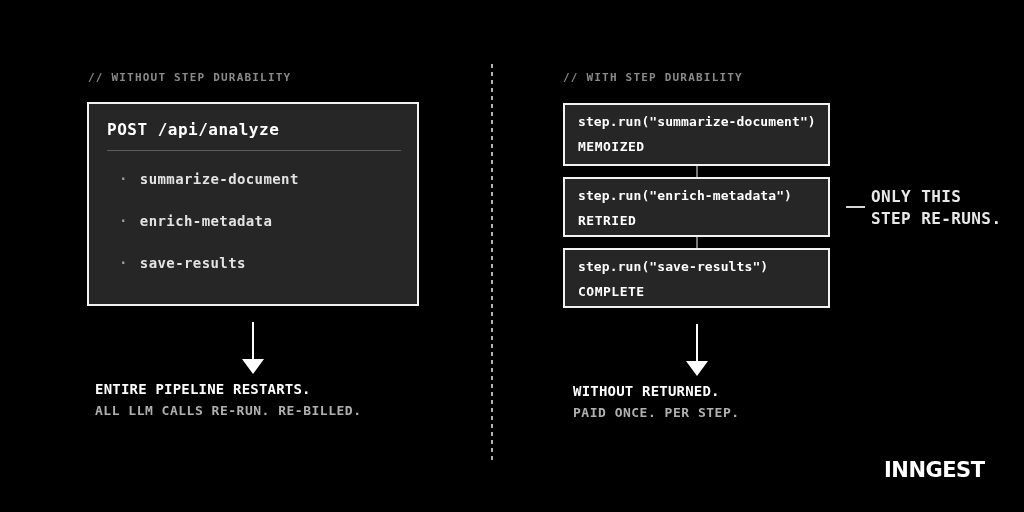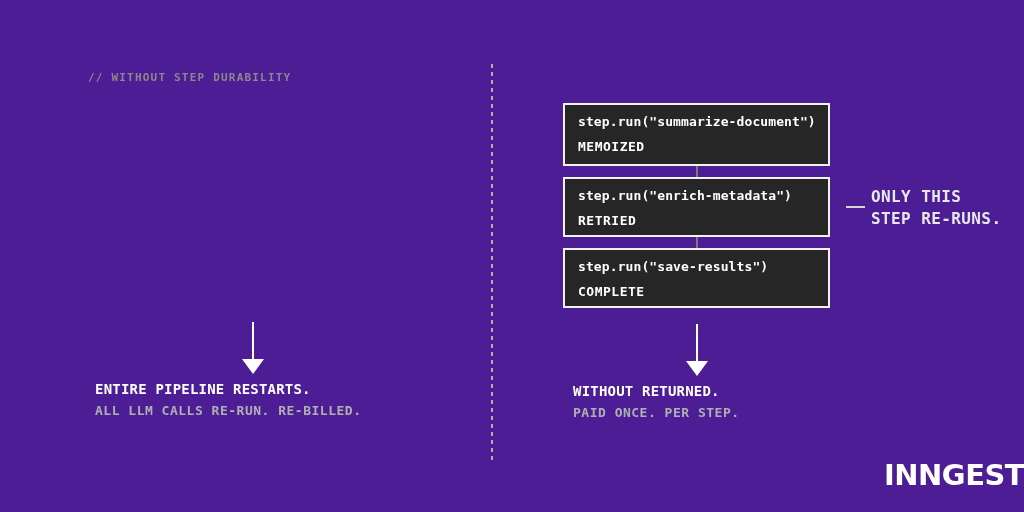--- a/index.html
+++ b/index.html
@@ -1,17 +1,17 @@
 <!DOCTYPE html>
 <html><head>
 <meta charset="utf-8">
 <style>
   html,body{margin:0;padding:0;background:#1a1a1a;}
   .canvas{
-    position:relative;width:1024px;height:512px;background:#4c1d95;
+    position:relative;width:1024px;height:512px;background:#000000;
     font-family:"DejaVu Sans Mono","Liberation Mono",monospace;
     overflow:hidden;
   }
   .abs{position:absolute;}
   .col-header{
     font-size:11px;font-weight:bold;letter-spacing:1.2px;color:#8a8a8a;
     white-space:nowrap;
   }
   
   .pipeline-box{
@@ -64,41 +64,55 @@
     font-size:13px;font-weight:bold;color:#b0b0b0;letter-spacing:0.5px;white-space:nowrap;
   }
   
   .v-divider{
     left:491px;top:64px;width:2px;height:400px;
     background:repeating-linear-gradient(to bottom,#b0b0b0 0 4px,transparent 4px 8px);
   }
   
   .logo{
     left:884px;top:458px;font-family:"DejaVu Sans","Liberation Sans",sans-serif;
-    font-size:29px;font-weight:800;color:#ffffff;letter-spacing:-0.5px;white-space:nowrap;
+    font-size:21px;font-weight:800;color:#ffffff;letter-spacing:-0.5px;white-space:nowrap;
   }
 </style>
 </head>
 <body>
 
 <div class="canvas">
 
   <div class="abs v-divider"></div>
 
   <div class="abs col-header" style="left:88px;top:71px;">// WITHOUT STEP DURABILITY</div>
 
+  <div class="abs pipeline-box">
+    <div class="pipeline-title">POST /api/analyze</div>
+    <div class="pipeline-divider"></div>
+    <div class="pipeline-item" style="top:67px;">
+      <span class="dot">·</span><span>summarize-document</span>
+    </div>
+    <div class="pipeline-item" style="top:109px;">
+      <span class="dot">·</span><span>enrich-metadata</span>
+    </div>
+    <div class="pipeline-item" style="top:151px;">
+      <span class="dot">·</span><span>save-results</span>
+    </div>
+  </div>
 
   <div class="abs arrow" style="left:242px;top:322px;">
     <div class="stem"></div>
     <div class="head"></div>
   </div>
 
   <div class="abs result-title" style="left:95px;top:381px;">ENTIRE PIPELINE RESTARTS.</div>
   <div class="abs result-sub" style="left:95px;top:403px;">ALL LLM CALLS RE-RUN. RE-BILLED.</div>
 
+  <div class="abs col-header" style="left:563px;top:71px;">// WITH STEP DURABILITY</div>
 
   <div class="abs step-box" style="top:103px;height:63px;">
     <div class="step-code">step.run("summarize-document")</div>
     <div class="step-status">MEMOIZED</div>
   </div>
   <div class="abs connector" style="top:166px;height:11px;"></div>
 
   <div class="abs step-box" style="top:177px;height:60px;">
     <div class="step-code">step.run("enrich-metadata")</div>
     <div class="step-status">RETRIED</div>

